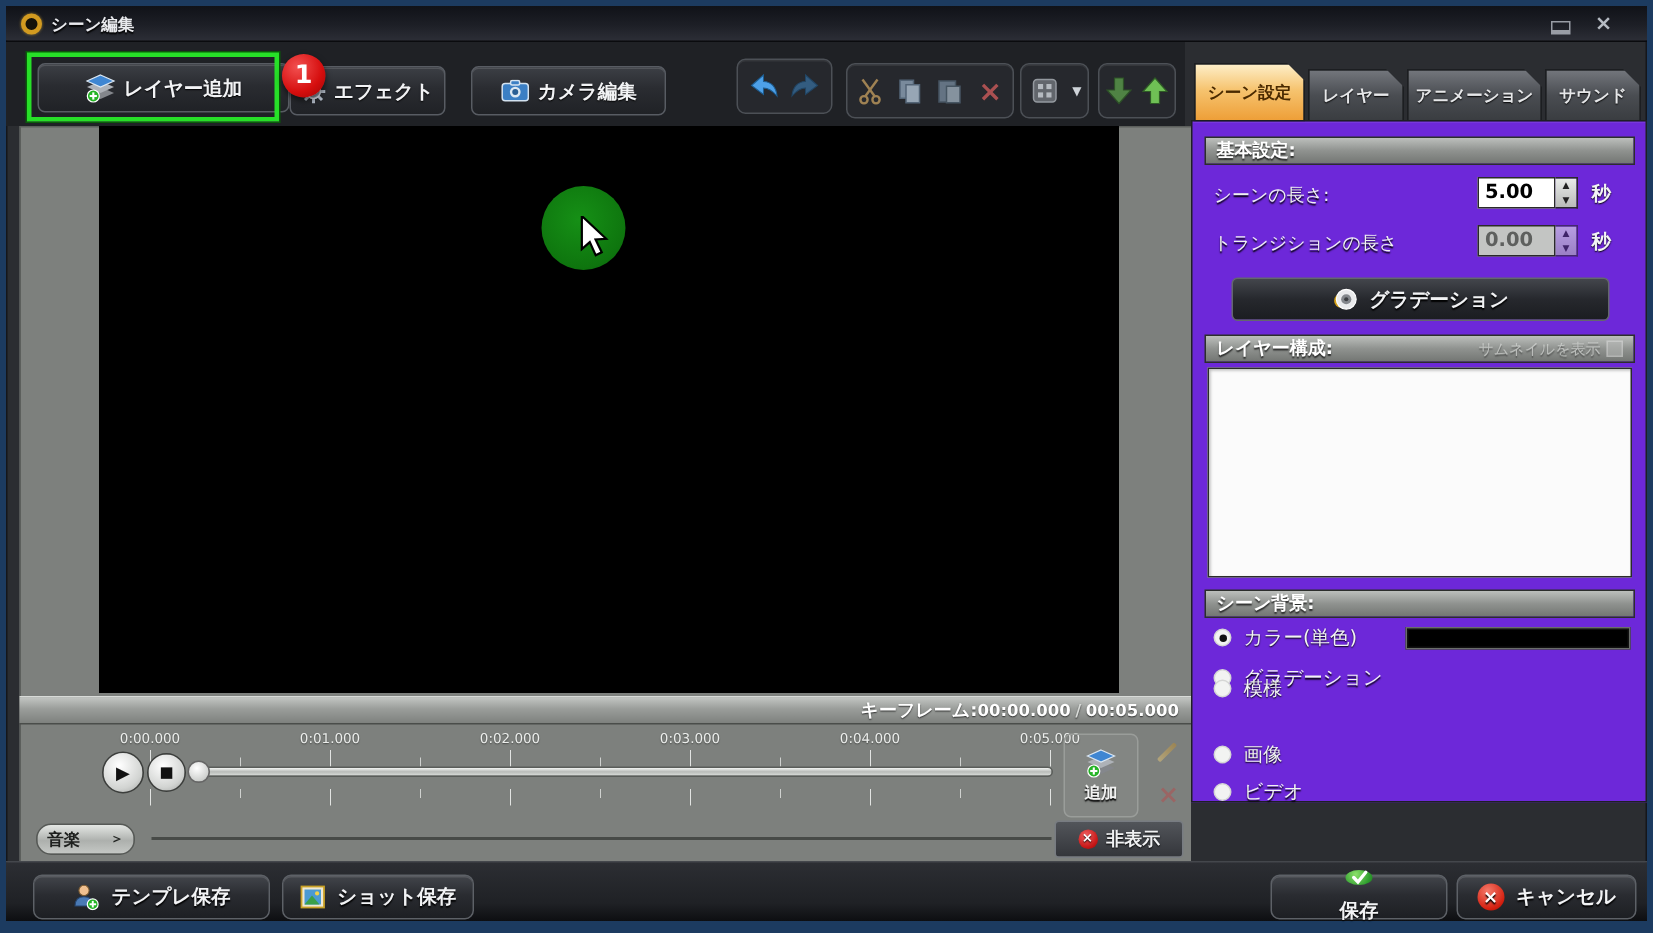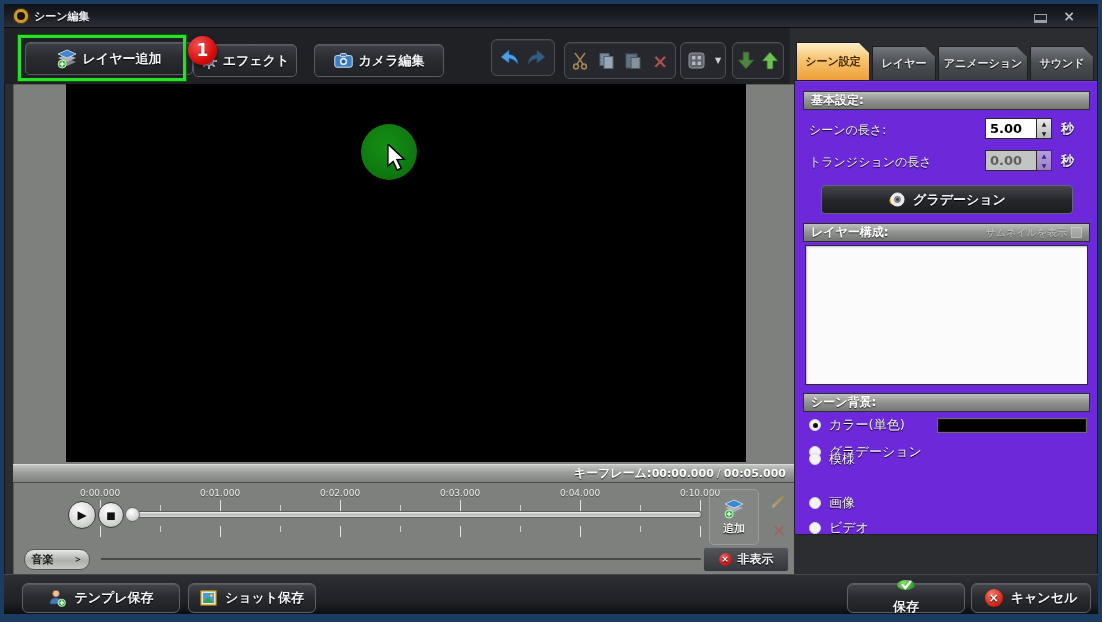--- a/index.html
+++ b/index.html
@@ -285,21 +285,21 @@
       <span class="kf-time">
         <span>00:00.000</span><span class="sep">/</span><span>00:05.000</span>
       </span>
     </div>
 
     <div class="ruler-label" style="left:57px;">0:00.000</div>
     <div class="ruler-label" style="left:177px;">0:01.000</div>
     <div class="ruler-label" style="left:297px;">0:02.000</div>
     <div class="ruler-label" style="left:417px;">0:03.000</div>
     <div class="ruler-label" style="left:537px;">0:04.000</div>
-    <div class="ruler-label" style="left:657px;">0:10.000</div>
+    <div class="ruler-label" style="left:657px;">0:05.000</div>
 
     <div class="ticks" style="left:87px; top:416px; width:602px; height:11px; background-image:repeating-linear-gradient(90deg,#e2e4e2 0 1px,transparent 1px 120px);"></div>
     <div class="ticks" style="left:147px; top:421px; width:482px; height:6px; background-image:repeating-linear-gradient(90deg,#cfd1cf 0 1px,transparent 1px 120px);"></div>
     <div class="ticks" style="left:87px; top:442px; width:602px; height:11px; background-image:repeating-linear-gradient(90deg,#e2e4e2 0 1px,transparent 1px 120px);"></div>
     <div class="ticks" style="left:147px; top:442px; width:482px; height:6px; background-image:repeating-linear-gradient(90deg,#cfd1cf 0 1px,transparent 1px 120px);"></div>
 
     <div class="play-btn" style="left:55px; top:417px; width:28px; height:28px; font-size:12px;">
       <span>▶</span>
     </div>
     <div class="stop-btn" style="left:85px; top:418px; width:26px; height:26px; font-size:10px;">

